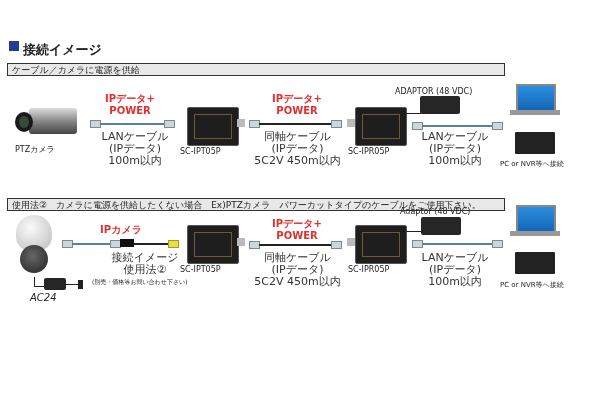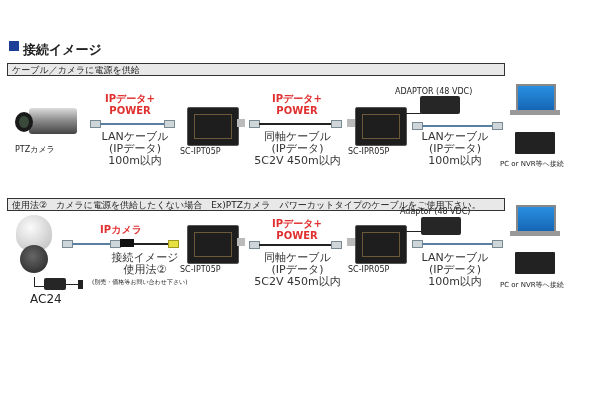--- a/index.html
+++ b/index.html
@@ -94,21 +94,21 @@
 
 <div class="abs" style="left:12px; top:215px; width:44px; height:62px;">
   <div class="abs" style="left:4px; top:0; width:36px; height:36px; background:radial-gradient(circle at 40% 35%, #fafafa, #bbb); border-radius:50% 50% 40% 40%;"></div>
   <div class="abs" style="left:8px; top:30px; width:28px; height:28px; background:radial-gradient(circle at 45% 40%, #666, #222); border-radius:50%;"></div>
 </div>
 <div class="abs" style="left:34px; top:277px; width:1px; height:10px; background:#222;"></div>
 <div class="abs adaptor" style="left:44px; top:278px; width:22px; height:12px;"></div>
 <div class="abs" style="left:34px; top:286px; width:10px; height:1px; background:#222;"></div>
 <div class="abs" style="left:66px; top:284px; width:12px; height:1px; background:#222;"></div>
 <div class="abs" style="left:78px; top:280px; width:5px; height:9px; background:#222;"></div>
-<div class="abs small" style="left:30px; top:292px; width:40px; font-size:12px;">AC24</div>
+<div class="abs small" style="left:30px; top:292px; width:40px; font-size:10px;font-style:italic;">AC24</div>
 
 <div class="abs red" style="left:96px; top:224px; width:50px;">IPカメラ</div>
 <div class="abs plug" style="left:62px; top:240px;"></div>
 <div class="abs cable lan" style="left:72px; top:243px; width:42px;"></div>
 <div class="abs plug" style="left:110px; top:240px;"></div>
 <div class="abs" style="left:120px; top:239px; width:14px; height:8px; background:#111;"></div>
 <div class="abs cable coax" style="left:134px; top:243px; width:34px;"></div>
 <div class="abs plug" style="left:168px; top:240px; background:#e6e040; border-color:#a09a20;"></div>
 <div class="abs txt" style="left:110px; top:252px; width:70px;">
   <div>接続イメージ</div>

